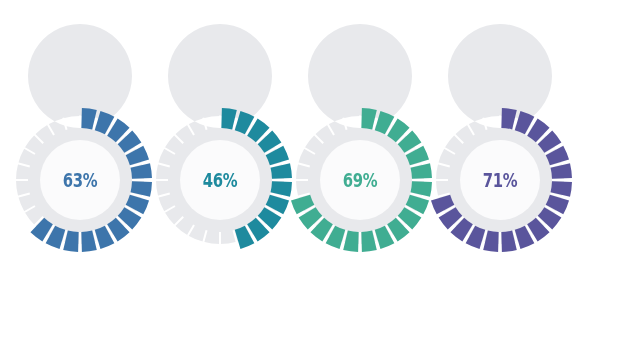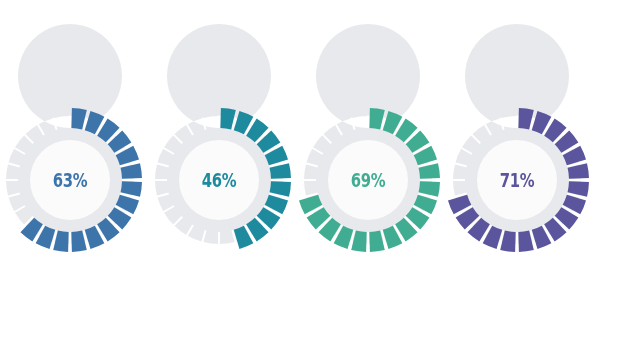--- a/index.html
+++ b/index.html
@@ -13,22 +13,22 @@
     font-family: "Liberation Sans", sans-serif;
     overflow: hidden;
   }
   #gauge-board {
     position: relative;
     width: 580px;
     height: 360px;
     display: flex;
     flex-direction: row;
     align-items: center;
-    justify-content: flex-start;
-    gap: 9px;
+    justify-content: center;
+    gap: 0px;
   }
   .gauge {
     position: relative;
     width: 150px;
     height: 150px;
     margin: 0 -5px;
     flex: 0 0 auto;
   }
   .gauge svg {
     display: block;

